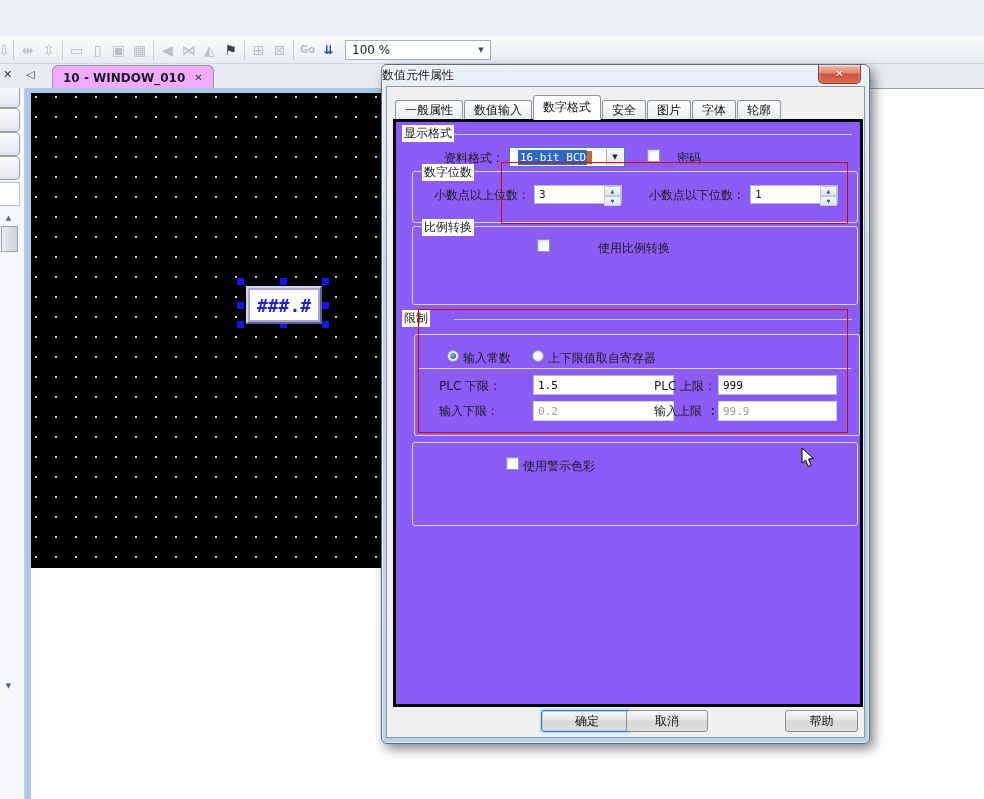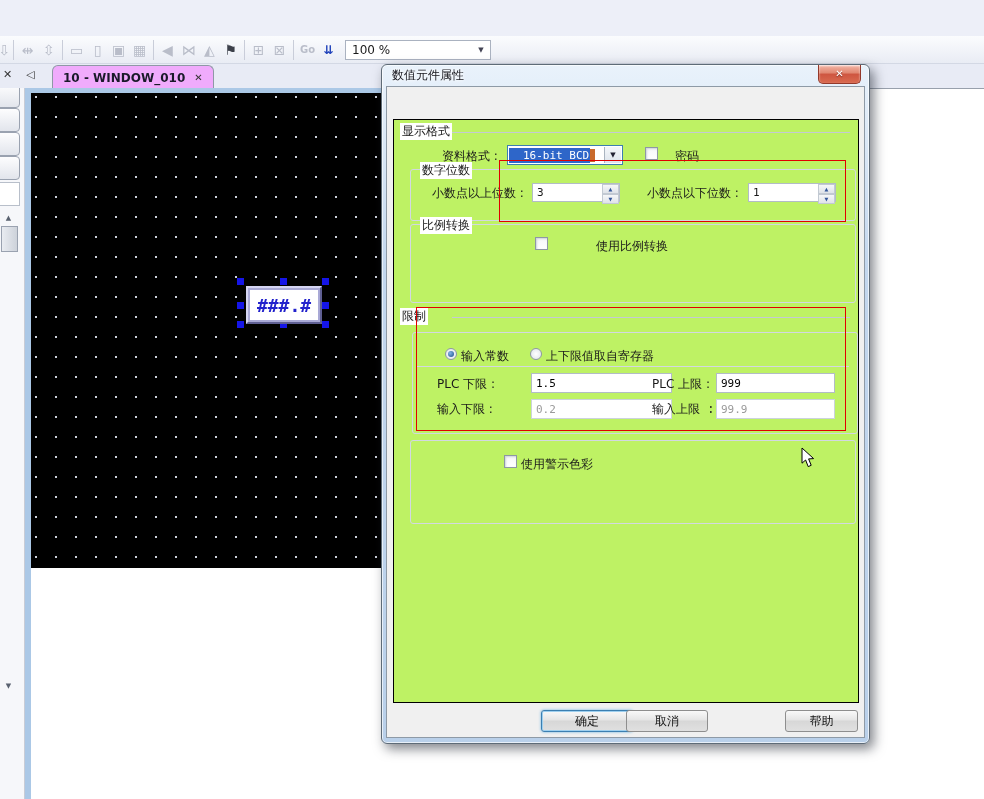--- a/index.html
+++ b/index.html
@@ -53,44 +53,44 @@
   .num-el{position:absolute;left:9px;top:8px;width:76px;height:38px;background:#fff;
     border:2px solid;border-color:#d4d4f2 #5f5f93 #5f5f93 #d4d4f2;
     box-shadow:inset 0 0 0 2px #a9a9d6;box-sizing:border-box;
     display:flex;align-items:center;justify-content:center;}
   .num-el span{color:#2222cc;font-family:"DejaVu Sans Mono",monospace;font-weight:bold;font-size:18px;}
   
   .dialog{position:absolute;left:381px;top:64px;width:487px;height:678px;
     background:linear-gradient(#e9f2fb,#c3d7ee 30%,#b9d0ea);
     border:1px solid #5e6b77;border-radius:6px;
     box-shadow:4px 5px 12px rgba(30,35,45,.55),inset 0 0 0 1px rgba(255,255,255,.65);}
-  .dialog-titlebar{position:relative;height:21px;display:flex;align-items:center;padding-left:10px;}
+  .dialog-titlebar{position:relative;height:21px;display:flex;align-items:center;}
   .dialog-title{font-size:12px;color:#15151c;text-shadow:0 0 4px #fff,0 0 4px #fff;}
   .dialog-close{position:absolute;top:0;right:8px;width:41px;height:18px;
     background:linear-gradient(#f4b5a5,#e08670 45%,#ce5540 50%,#d96a50);
     border:1px solid #93392b;border-top:none;border-radius:0 0 5px 5px;
     color:#fff;font-weight:bold;font-size:10px;text-align:center;line-height:17px;
     text-shadow:0 1px 1px #7c2c20;box-shadow:inset 0 1px 2px rgba(255,255,255,.8);}
   .dialog-client{position:absolute;left:4px;right:4px;top:21px;bottom:5px;
     background:#f0f0f0;border:1px solid #8e9aa6;}
   .dlg-tabs{position:absolute;left:8px;top:8px;height:25px;display:flex;align-items:flex-end;}
   .dlg-tab{height:19px;padding:0 9px;background:linear-gradient(#ffffff,#e4e9ef);
     border:1px solid #8b95a2;border-bottom:none;border-radius:3px 3px 0 0;margin-right:1px;
     line-height:19px;font-size:12px;color:#111;}
   .dlg-tab.active{height:24px;line-height:23px;background:#fff;position:relative;z-index:3;}
-  .dlg-page{position:absolute;left:6px;top:32px;width:464px;height:582px;background:#bef264;
-    border:1px solid #000000;box-sizing:content-box;z-index:2;}
+  .dlg-page{position:absolute;left:6px;top:32px;width:464px;height:582px;background:#8b5cf6;
+    border:3px solid #000000;box-sizing:content-box;z-index:2;}
   .pl{position:absolute;font-size:12px;white-space:nowrap;color:#1a1a1a;}
   .sec-label{position:absolute;font-size:12px;background:#fff;padding:0 2px;white-space:nowrap;z-index:2;}
   .sec-line{position:absolute;height:1px;background:#c4cad4;}
   .gbox{position:absolute;border:1px solid #d2d8e1;border-radius:3px;}
   .combo{position:absolute;height:20px;background:#fff;border:1px solid #3c7fb1;box-sizing:border-box;
     display:flex;align-items:center;}
   .combo-sel{background:#2e66c9;color:#fff;font-family:"DejaVu Sans Mono",monospace;font-size:11px;
-    padding:1px 1px 1px 14px;margin-left:1px;white-space:nowrap;}
+    padding:1px 1px 1px 2px;margin-left:8px;white-space:nowrap;}
   .caret{width:5px;height:13px;background:#c96a2c;}
   .combo-arrow{position:absolute;right:1px;top:1px;bottom:1px;width:16px;
     background:linear-gradient(#f4f7fa,#dde4ec);border-left:1px solid #aab4c0;
     display:flex;align-items:center;justify-content:center;font-size:7px;color:#223;}
   .chk{position:absolute;width:13px;height:13px;background:linear-gradient(#f7f8f9,#fff);
     border:1px solid #8e98a4;box-shadow:inset 1px 1px 2px #ccd2da;box-sizing:border-box;}
   .radio{position:absolute;width:12px;height:12px;border-radius:50%;border:1px solid #8e98a4;
     background:radial-gradient(#ffffff,#dde2e8);box-sizing:border-box;}
   .radio.sel::after{content:"";position:absolute;left:2px;top:2px;width:6px;height:6px;border-radius:50%;
     background:radial-gradient(circle at 35% 35%,#82b4e6,#1c4f8a);}
@@ -180,20 +180,29 @@
     </div>
   </div>
 </div>
 
 <div class="dialog">
   <div class="dialog-titlebar">
     <span class="dialog-title">数值元件属性</span>
     <div class="dialog-close">✕</div>
   </div>
   <div class="dialog-client">
+    <div class="dlg-tabs">
+      <div class="dlg-tab">一般属性</div>
+      <div class="dlg-tab">数值输入</div>
+      <div class="dlg-tab active">数字格式</div>
+      <div class="dlg-tab">安全</div>
+      <div class="dlg-tab">图片</div>
+      <div class="dlg-tab">字体</div>
+      <div class="dlg-tab">轮廓</div>
+    </div>
 
     <div class="dlg-page">
 
       <span class="sec-label" style="left:6px;top:3px;">显示格式</span>
       <div class="sec-line" style="left:58px;top:12px;width:398px;"></div>
       <span class="pl" style="left:48px;top:28px;">资料格式 :</span>
       <div class="combo" style="left:113px;top:25px;width:116px;">
         <span class="combo-sel">16-bit BCD</span>
         <span class="caret"></span>
         <span class="combo-arrow">▼</span>

